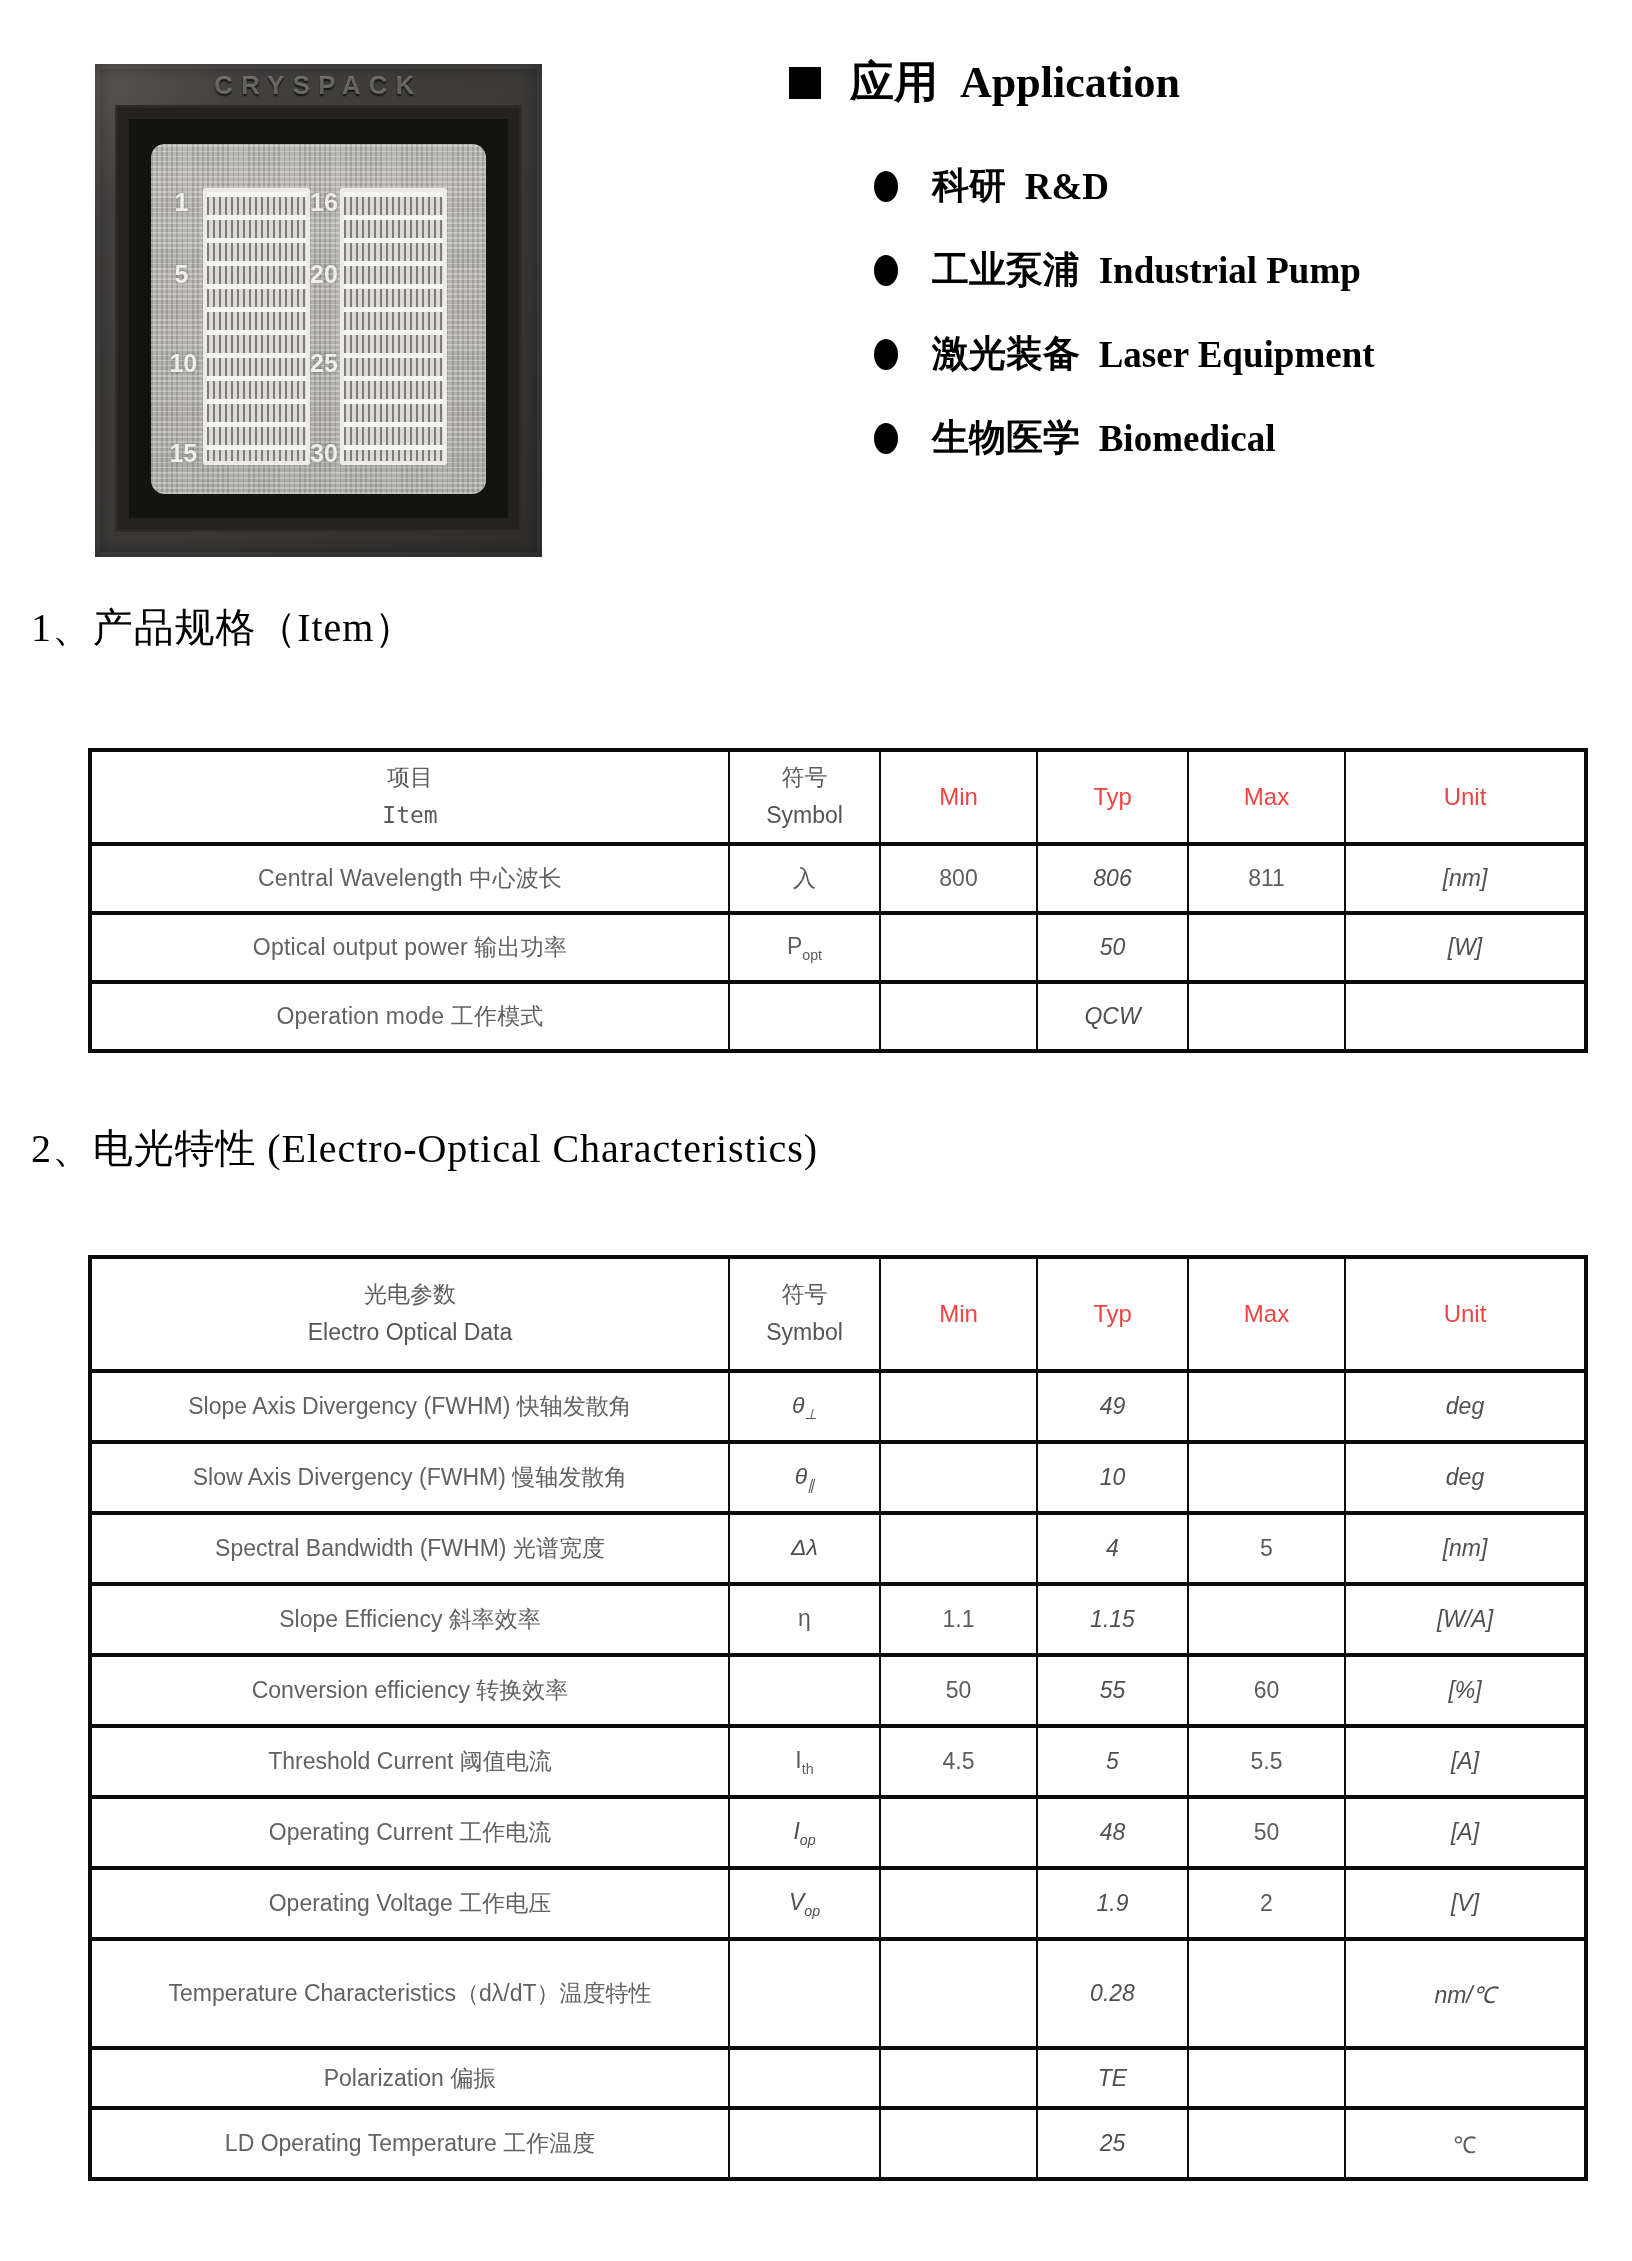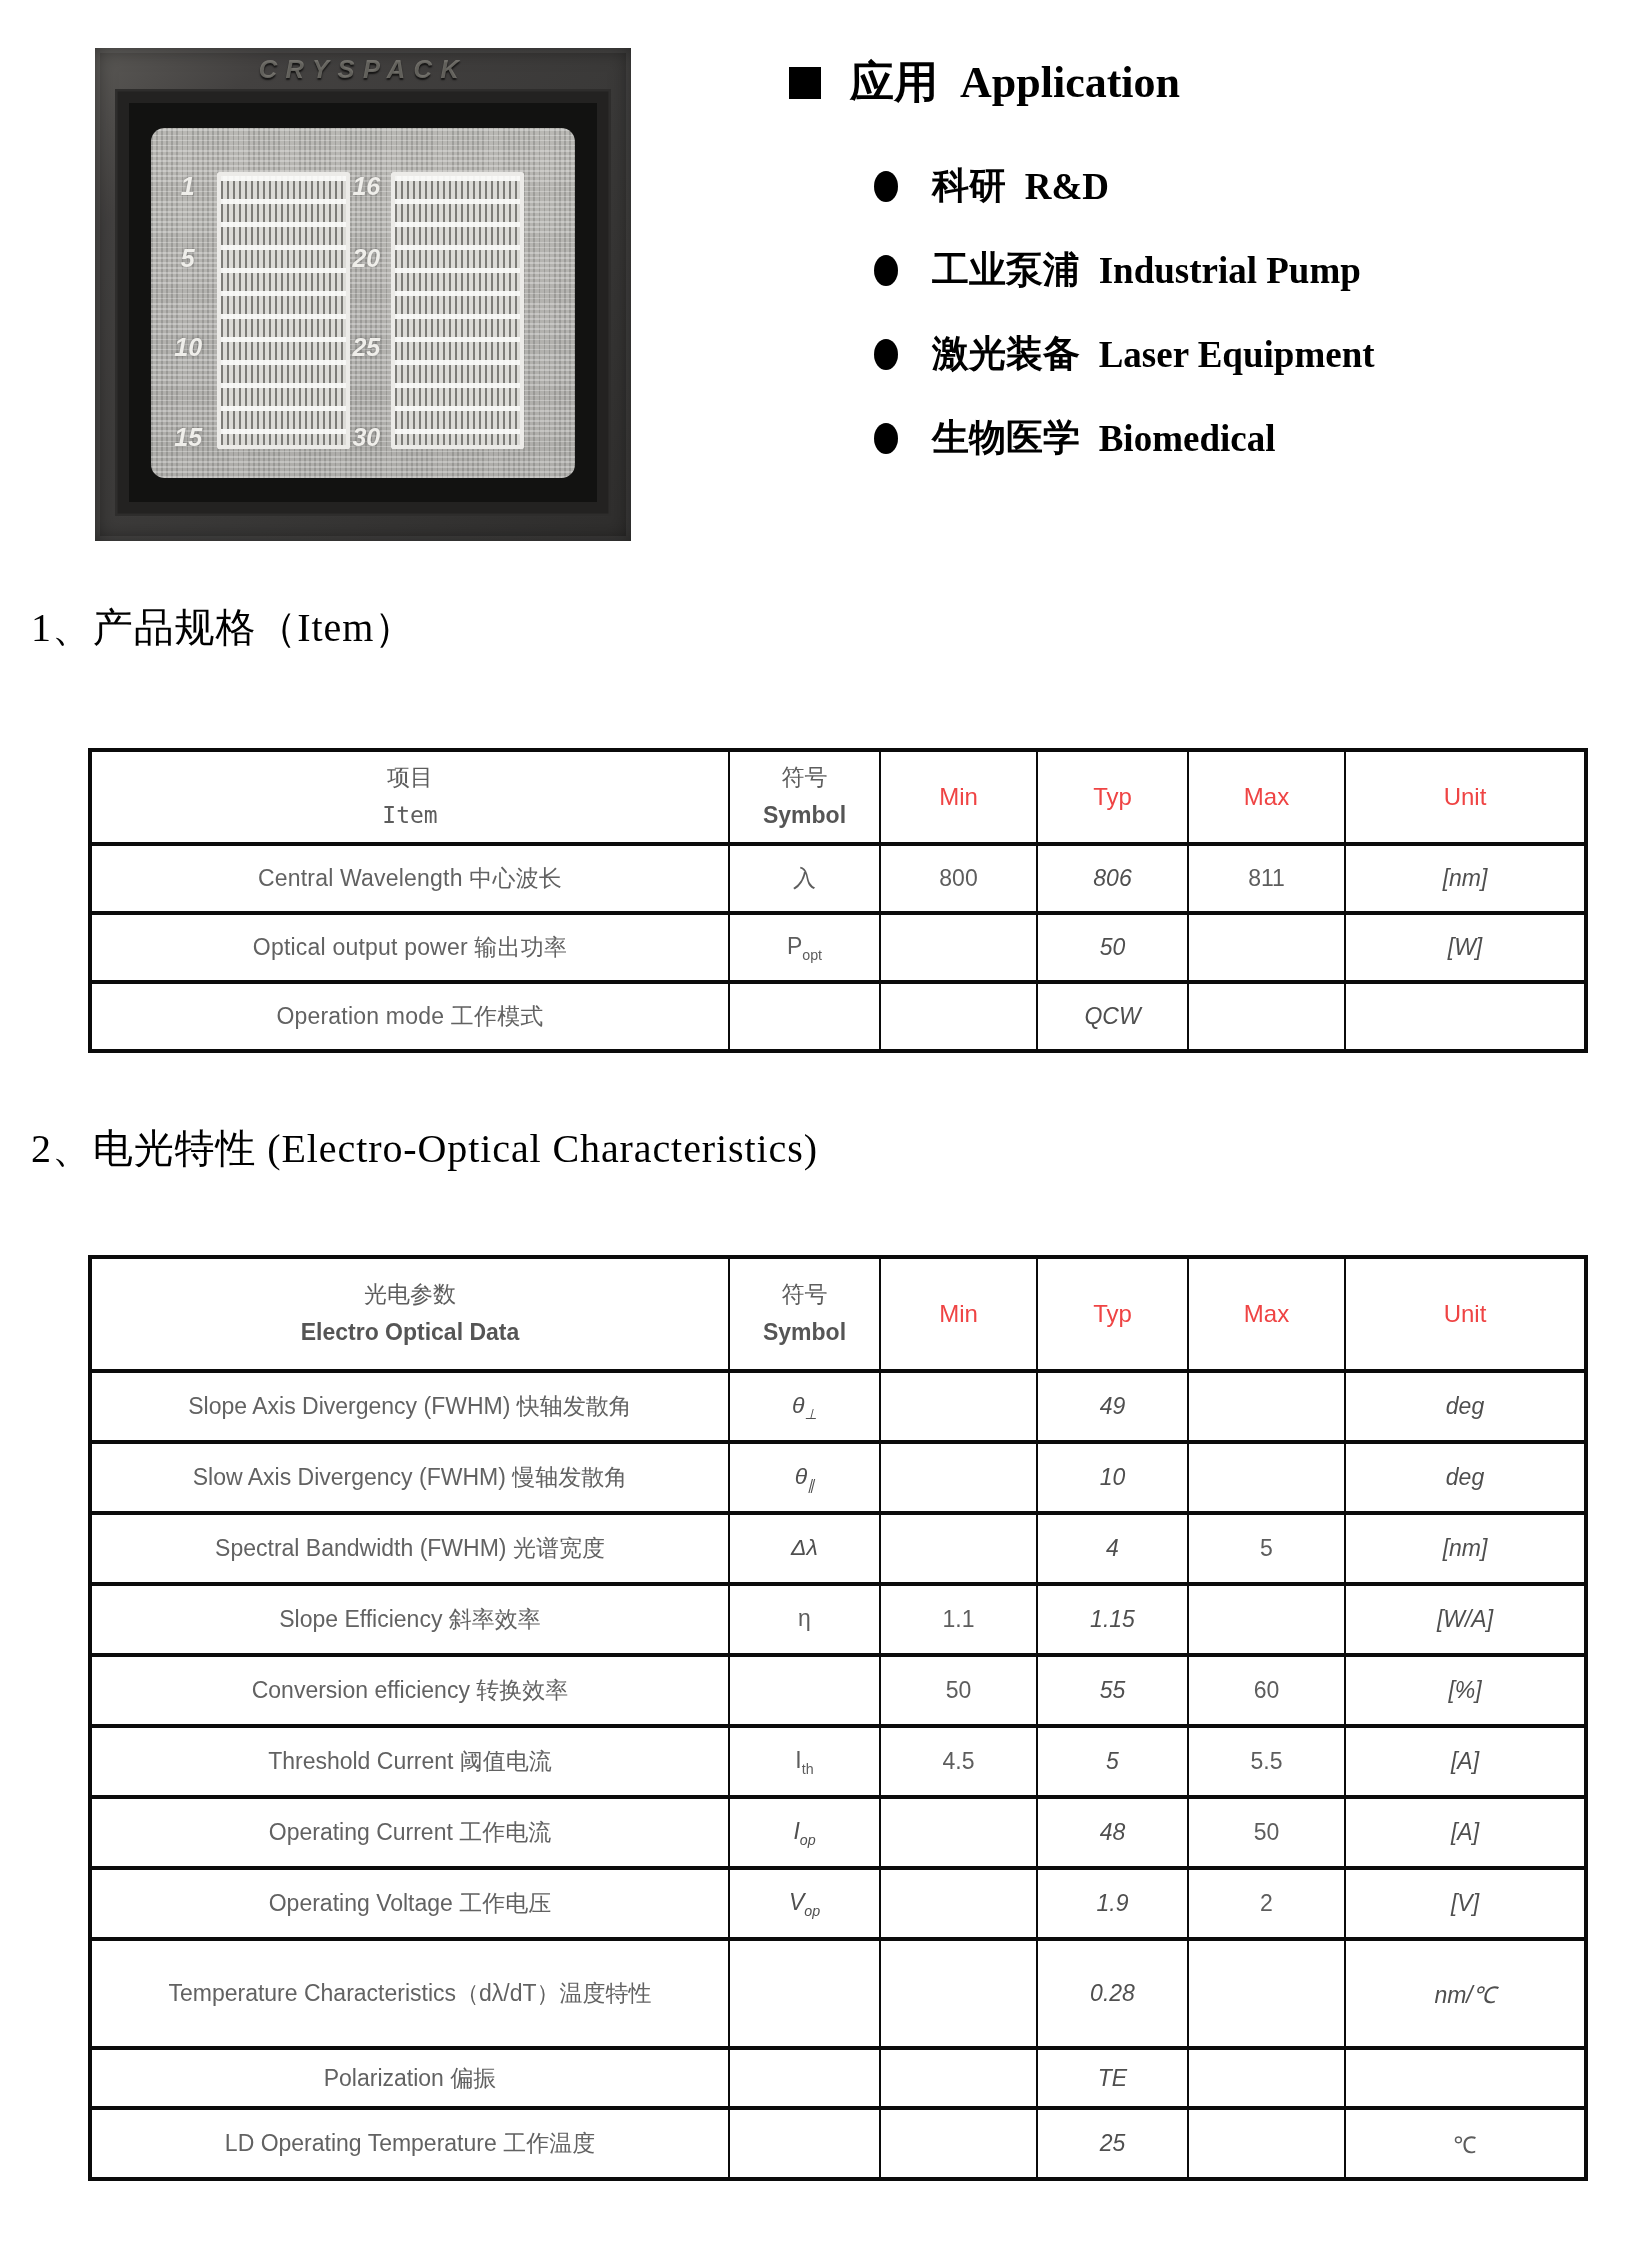--- a/index.html
+++ b/index.html
@@ -1,22 +1,22 @@
 <!DOCTYPE html>
 <html style="font-size:13.6px"><head>
 <meta charset="utf-8">
 <style>
   html,body{margin:0;padding:0;background:#ffffff;}
   #page{position:relative;width:1633px;height:2261px;background:#fff;overflow:hidden;
         font-family:"Liberation Sans",sans-serif;}
 
   
-  .photo{position:absolute;left:95px;top:48px;width:536px;height:493px;
+  .photo{position:absolute;left:95px;top:64px;width:447px;height:493px;
          background:linear-gradient(135deg,#5a5855 0%,#434140 18%,#3a3938 55%,#2f2e2d 100%);
-         box-shadow:inset 0 0 0 5.1px rgba(255,255,255,.06), inset 0 0 20.4px rgba(0,0,0,.55);font-style:italic;}
+         box-shadow:inset 0 0 0 5.1px rgba(255,255,255,.06), inset 0 0 20.4px rgba(0,0,0,.55);}
   .photo .brand{position:absolute;top:6.8px;left:0;right:0;text-align:center;
          font-family:"Liberation Sans",sans-serif;font-weight:bold;font-size:25.5px;letter-spacing:8.5px;
          color:rgba(160,158,150,.55);text-shadow:0 1.7px 1.7px rgba(0,0,0,.7);}
   .photo .bezel{position:absolute;left:20.4px;top:41px;right:20.4px;bottom:25.5px;
          background:#232221;box-shadow:inset 0 0 0 2.6px rgba(255,255,255,.05);}
   .photo .gap{position:absolute;left:13.6px;top:13.6px;right:13.6px;bottom:13.6px;background:#121211;}
   .photo .chip{position:absolute;left:22px;top:25.5px;right:22px;bottom:24px;border-radius:13.6px;
          background:
            repeating-linear-gradient(0deg, rgba(255,255,255,.28) 0 1.7px, rgba(0,0,0,0) 1.7px 5.1px),
            repeating-linear-gradient(90deg, rgba(90,90,88,.28) 0 1.7px, rgba(0,0,0,0) 1.7px 5.1px),
@@ -59,21 +59,21 @@
          padding:1.7px 6.8px;font-weight:normal;overflow:hidden;}
   table.spec tr{border-top:4.3px solid #0b0b0b;border-bottom:4.3px solid #0b0b0b;}
   table.spec{border:4.3px solid #0b0b0b;}
   #table1 thead tr{height:94px;}
   #table1 tbody tr{height:69px;}
   #table2 thead tr{height:114px;}
   #table2 tbody tr{height:71px;}
   #table2 tbody tr.r-temp{height:109px;}
   #table2 tbody tr.r-pol{height:60px;}
   .hdr-2line span{display:block;line-height:1.65;}
-  .hdr-en{font-weight:bold;color:#555;}
+  .hdr-en{font-weight:normal;color:#555;}
   .hdr-mono{font-family:"DejaVu Sans Mono",monospace;font-weight:normal;}
   .bold{font-weight:bold;color:#4f4f4f;font-style:italic;}
   td.lbl{color:#626262;}
   td.sym sub{font-size:0.62em;}
   .col-head{font-weight:bold;color:#ef4444;font-size:24px;}
   #table1 td.lbl{letter-spacing:0.2px;}
   .temp-label{line-height:1.9;}
 </style>
 </head>
 <body>

